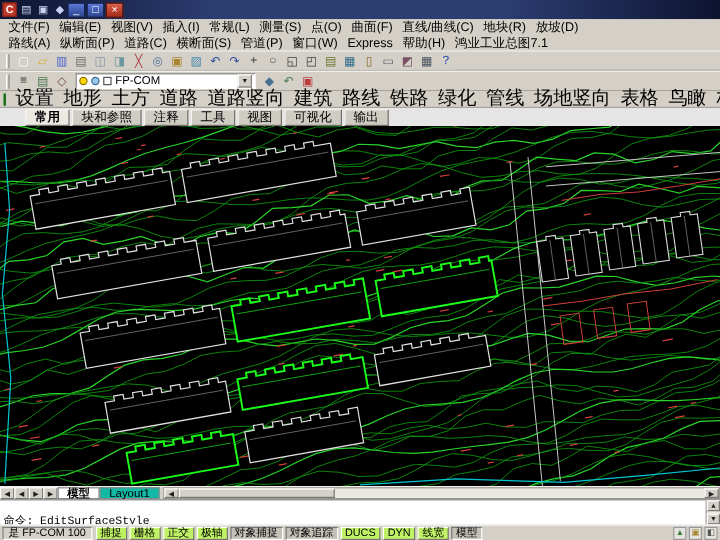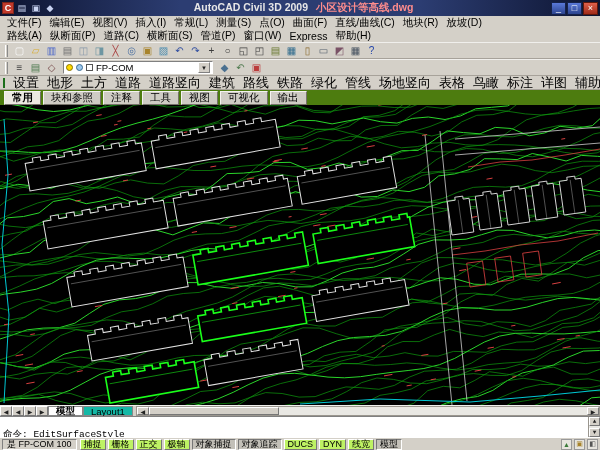--- a/index.html
+++ b/index.html
@@ -32,26 +32,26 @@
     height:13px;font-size:9.5px;padding:4px 2px;gap:3px;margin:0 3px;min-width:150px}
   .combo .grow{flex:1}
   .dot{width:7px;height:7px;border-radius:50%;display:inline-block}
   .dot.on{background:#ffd900;border:1px solid #8a7400}
   .dot.frz{background:#9cc8ee;border:1px solid #3a6c96}
   .swatch{width:7px;height:7px;background:#fff;border:1px solid #555;display:inline-block}
   .combo .arrow{background:#d4d0c8;border:1px solid;border-color:#fff #808080 #808080 #fff;width:12px;height:11px;
     font-size:6px;display:inline-flex;align-items:center;justify-content:center;color:#222}
 
   
-  .hyrow{height:14px;flex:0 0 14px;display:flex;align-items:center;background:#d4d0c8;font-size:13px;padding-left:3px;border-bottom:1px solid #a7a29a}
+  .hyrow{height:14px;flex:0 0 14px;display:flex;align-items:center;background:#d4d0c8;font-size:16px;padding-left:3px;border-bottom:1px solid #a7a29a}
   .hyicon{width:10px;height:10px;background:#3aaa3a;border:1px solid #1c6e1c;margin-right:4px}
   .hyrow [data-name="hongye-tab"]{padding:0 4px;white-space:nowrap}
 
   
-  .ribbonrow{height:15px;flex:0 0 15px;display:flex;align-items:flex-end;background:#4d7c0f;padding-left:4px;gap:2px}
+  .ribbonrow{height:15px;flex:0 0 15px;display:flex;align-items:flex-end;background:#e5e5e5;padding-left:21px;gap:2px}
   .ribbonrow .rtab{font-size:10.5px;padding:0 7px;height:14px;display:inline-flex;align-items:center;background:#cfccc4;
     border:1px solid;border-color:#f4f3f0 #76726a #76726a #f4f3f0;white-space:nowrap}
   .ribbonrow .rtab.active{background:#ebe9e1;font-weight:bold}
 
   
   .canvas{height:300px;flex:0 0 300px;background:#000}
   .canvas svg{display:block}
 
   
   .layoutrow{height:11px;flex:0 0 11px;display:flex;align-items:stretch;background:#d4d0c8;font-size:9.5px;border-top:1px solid #f0efec}
@@ -82,24 +82,20 @@
 <body>
 
 <div class="window" data-name="autocad-window">
 
   <div class="titlebar" data-name="titlebar">
     <div class="tb-icons" data-name="titlebar-icons">
       <span class="appbadge" data-name="civil3d-app-icon">C</span>
       <span class="tbic" data-name="workspace-icon">▤</span>
       <span class="tbic" data-name="communication-center-icon">▣</span>
       <span class="tbic" data-name="favorites-icon">◆</span>
-    </div>
-    <div class="tb-title" data-name="window-title">
-      <span data-name="app-title">AutoCAD Civil 3D 2009</span>
-      <span class="doc" data-name="document-title">小区设计等高线.dwg</span>
     </div>
     <div class="tb-buttons" data-name="window-controls">
       <span class="wbtn" data-name="minimize-button">_</span>
       <span class="wbtn" data-name="maximize-button">□</span>
       <span class="wbtn close" data-name="close-button">×</span>
     </div>
   </div>
 
   <div class="menubar" data-name="menubar-row1">
       <span class="mitem" data-name="menu-item">文件(F)</span>
@@ -116,20 +112,21 @@
     </div>
   <div class="menubar menu-sep" data-name="menubar-row2">
       <span class="mitem" data-name="menu-item">路线(A)</span>
       <span class="mitem" data-name="menu-item">纵断面(P)</span>
       <span class="mitem" data-name="menu-item">道路(C)</span>
       <span class="mitem" data-name="menu-item">横断面(S)</span>
       <span class="mitem" data-name="menu-item">管道(P)</span>
       <span class="mitem" data-name="menu-item">窗口(W)</span>
       <span class="mitem" data-name="menu-item">Express</span>
       <span class="mitem" data-name="menu-item">帮助(H)</span>
+      <span class="mitem" data-name="menu-item">鸿业工业总图7.1</span>
     </div>
 
   <div class="toolbar" data-name="standard-toolbar">
     <span class="grip" data-name="toolbar-grip"></span>
     <span style="display:inline-flex;gap:1px" data-name="standard-toolbar-icons">
         <span class="tbicon" data-name="qnew-icon" style="color: rgb(248, 248, 248);">▢</span>
         <span class="tbicon" data-name="open-icon" style="color: rgb(216, 171, 46);">▱</span>
         <span class="tbicon" data-name="save-icon" style="color: rgb(74, 102, 200);">▥</span>
         <span class="tbicon" data-name="plot-icon" style="color: rgb(111, 111, 111);">▤</span>
         <span class="tbicon" data-name="plot-preview-icon" style="color: rgb(136, 153, 170);">◫</span>

